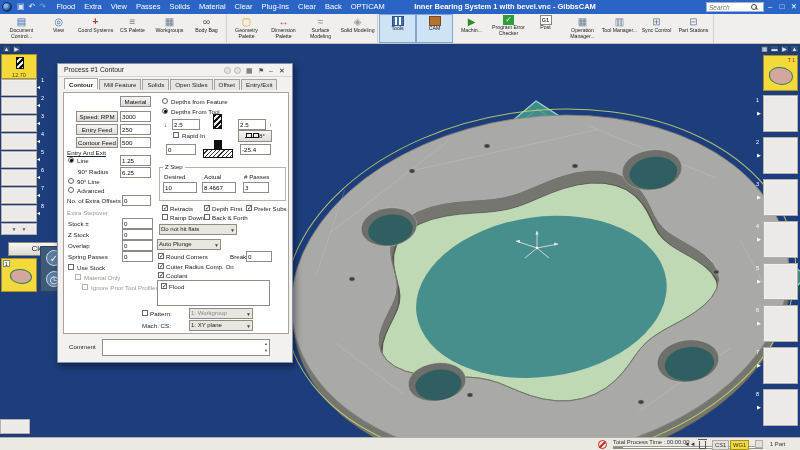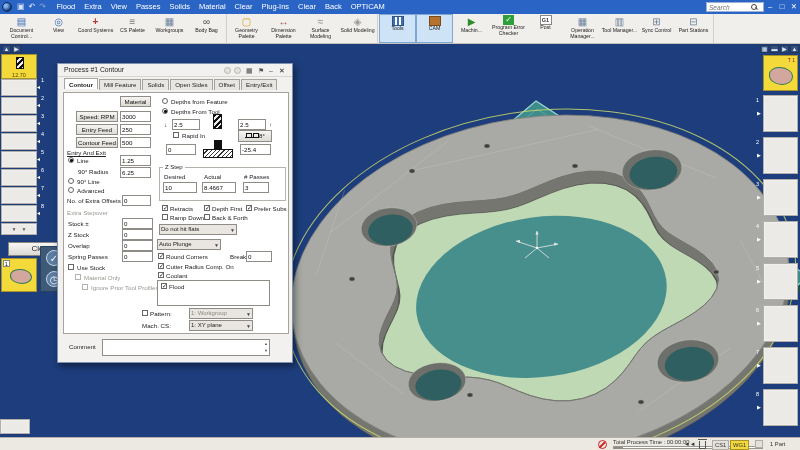--- a/index.html
+++ b/index.html
@@ -129,20 +129,21 @@
         <span class="menu-item">View</span>
         <span class="menu-item">Passes</span>
         <span class="menu-item">Solids</span>
         <span class="menu-item">Material</span>
         <span class="menu-item">Clear</span>
         <span class="menu-item">Plug-Ins</span>
         <span class="menu-item">Clear</span>
         <span class="menu-item">Back</span>
         <span class="menu-item">OPTICAM</span>
       </nav>
+    <div id="win-title">Inner Bearing System  1 with bevel.vnc - GibbsCAM</div>
     <div id="search-box">
       <input placeholder="Search" style="">
       <span class="mag"></span>
     </div>
     <div style="position:absolute; right:0; top:0; display:flex;">
       <span class="win-btn">–</span>
       <span class="win-btn">□</span>
       <span class="win-btn">✕</span>
     </div>
   </div>

